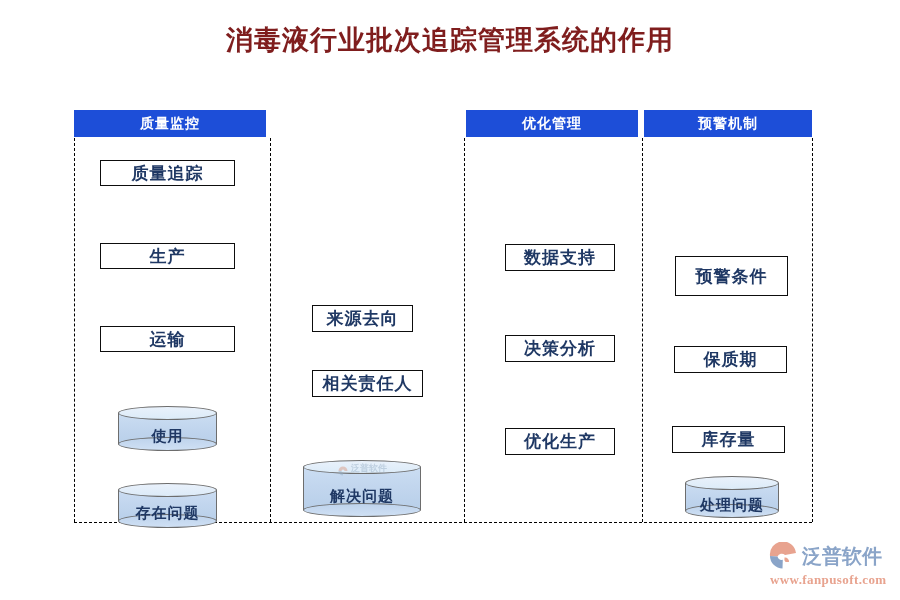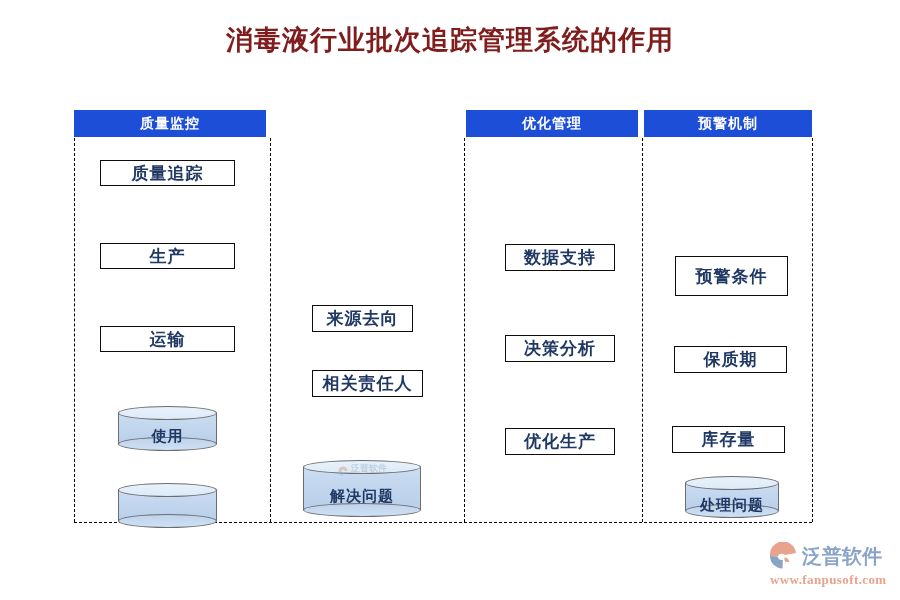--- a/index.html
+++ b/index.html
@@ -259,20 +259,21 @@
       <div class="cyl-body"></div>
       <div class="cyl-bottom"></div>
       <div class="cyl-top"></div>
       <div class="cyl-label">使用</div>
     </div>
 
     <div class="node-cyl" style="left:44px; top:345px; width:99px; height:45px;">
       <div class="cyl-body"></div>
       <div class="cyl-bottom"></div>
       <div class="cyl-top"></div>
+      <div class="cyl-label">存在问题</div>
     </div>
   </div>
 
   <div class="lane" style="left:196px; width:194px;">
     <div class="node-box" style="left:42px; top:167px; width:101px; height:27px;">来源去向</div>
 
     <div class="node-box" style="left:42px; top:232px; width:111px; height:27px;">相关责任人</div>
 
     <div class="node-cyl" style="left:33px; top:322px; width:118px; height:57px;">
       <div class="cyl-body"></div>

